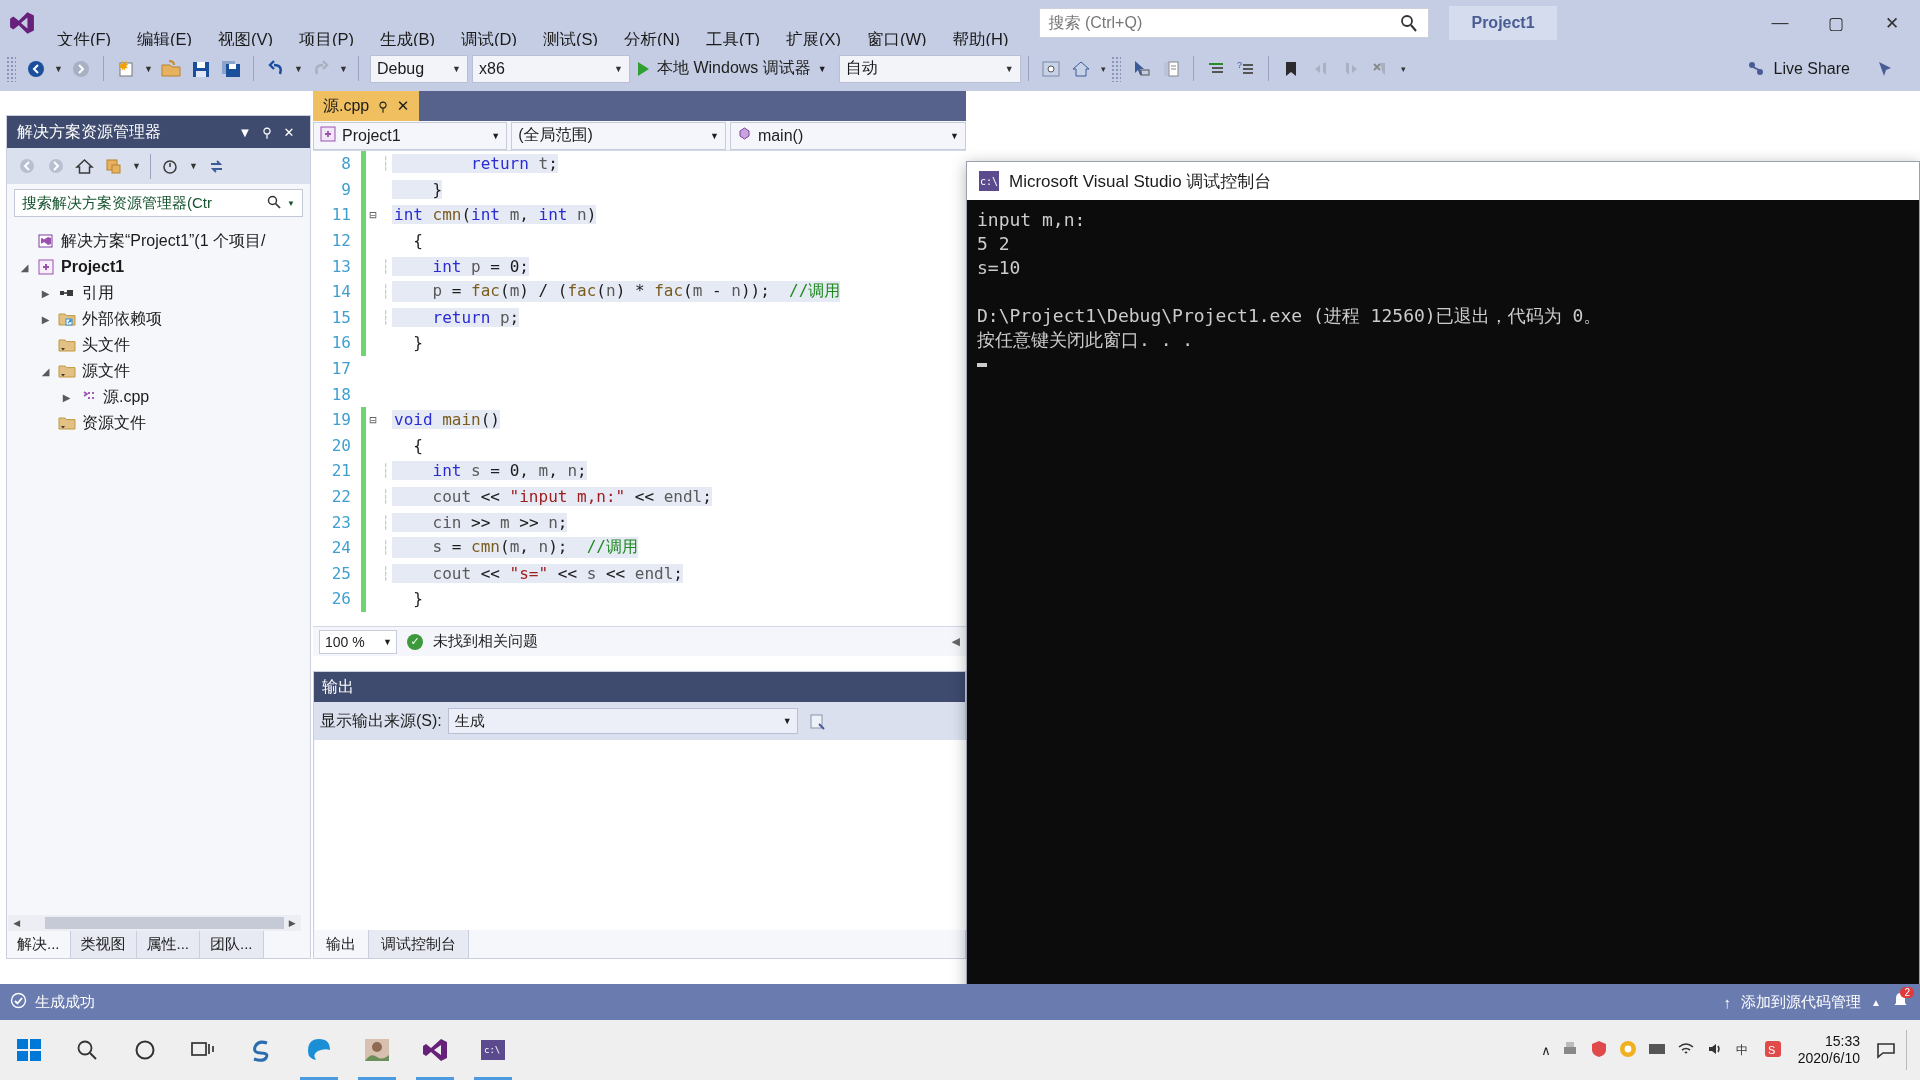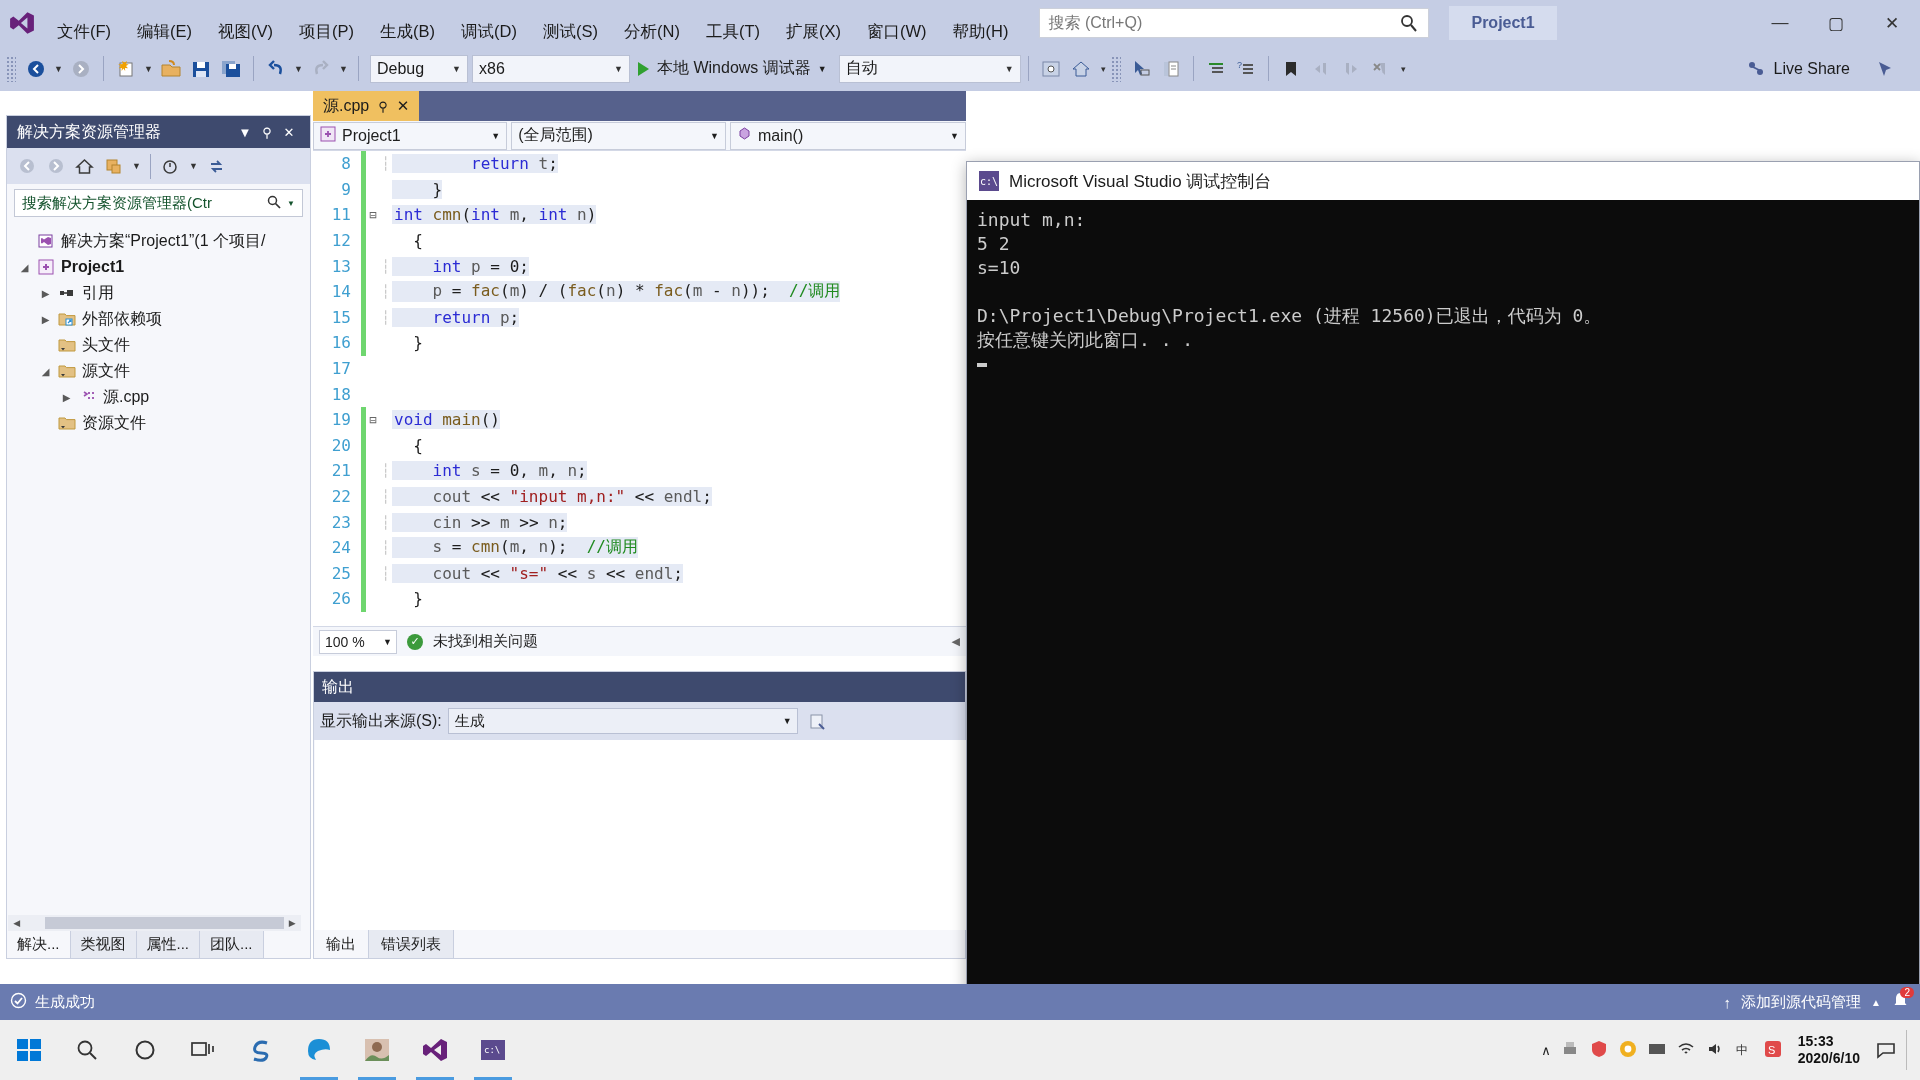--- a/index.html
+++ b/index.html
@@ -13,21 +13,21 @@
   }
   
   .titlebar{
     position:absolute; left:0; top:0; width:1920px; height:46px;
     background:#c5cde4; display:flex; align-items:center;
   }
   .vs-logo{ width:44px; height:46px; display:flex; align-items:center; justify-content:center; }
   .vs-logo svg{ width:26px; height:26px; }
   .menu{ display:flex; align-items:center; height:46px; }
   .menu-item{
-    padding:8px 13px; height:46px; line-height:46px; font-size:16.5px; color:#1b1b1b;
+    padding:16px 13px; height:46px; line-height:46px; font-size:16.5px; color:#1b1b1b;
     white-space:nowrap; cursor:default;
   }
   .search-box{
     margin-left:18px; width:390px; height:30px; background:#fff; border:1px solid #ccd0da;
     display:flex; align-items:center; padding:0 8px; position:relative;
   }
   .search-box .ph{ color:#777; font-size:16px; }
   .search-box .mag{ position:absolute; right:9px; top:4px; }
   .proj-tab{
     margin-left:20px; height:34px; padding:0 22px; background:#d5dcee; color:#4a5c94;
@@ -134,21 +134,21 @@
   
   .statusbar{ position:absolute; left:0; top:984px; width:1920px; height:36px; background:#6a7bb0; color:#fff; display:flex; align-items:center; padding:0 10px; font-size:15px;}
   .statusbar .left{ display:flex; align-items:center; gap:8px;}
   .statusbar .right{ position:absolute; right:10px; display:flex; align-items:center; gap:10px;}
 
   
   .taskbar{ position:absolute; left:0; top:1020px; width:1920px; height:60px; background:#efefef; display:flex; align-items:center;}
   .tb-item{ width:58px; height:60px; display:flex; align-items:center; justify-content:center; position:relative;}
   .tb-item .underline{ position:absolute; bottom:0; width:38px; height:3px; background:#4a9be0;}
   .tray{ position:absolute; right:0; height:60px; display:flex; align-items:center; gap:9px; padding-right:8px; font-size:13px; color:#222;}
-  .clock{ text-align:left; line-height:17px; font-size:14px; color:#111; padding:0 6px;font-weight:bold;}
+  .clock{ text-align:right; line-height:17px; font-size:14px; color:#111; padding:0 6px;}
   .notif-badge{ position:absolute; right:-4px; top:-4px; background:#e03a3a; color:#fff; font-size:10px; border-radius:8px; padding:0 4px;}
 </style>
 </head>
 <body>
 
 <div class="titlebar">
   <div class="vs-logo">
     <svg viewBox="0 0 24 24">
         <path d="M17 2 L23 5 L23 19 L17 22 L9 14 L4 18 L1 16 L1 8 L4 6 L9 10 Z M17 7 L11 12 L17 17 Z" fill="#68217a"></path>
       </svg>
@@ -574,21 +574,21 @@
       <div class="sol-tb">
         <svg width="19" height="19" viewBox="0 0 19 19">
             <rect x="3" y="3" width="11" height="13" fill="#eef1f8" stroke="#8a93a8"></rect>
             <path d="M11 12 l5 5" stroke="#4a5c94" stroke-width="2"></path>
           </svg>
       </div>
     </div>
     <div class="out-body"></div>
     <div class="out-tabs" id="out-tabs">
         <div class="out-tab active">输出</div>
-        <div class="out-tab">错误列表</div>
+        <div class="out-tab">调试控制台</div>
       </div>
   </div>
 
   <div class="console">
     <div class="console-title">
       <span class="cmd-ico">c:\</span>
       <span>Microsoft Visual Studio 调试控制台</span>
     </div>
     <div class="console-body" id="console-body">input m,n:
 5 2

